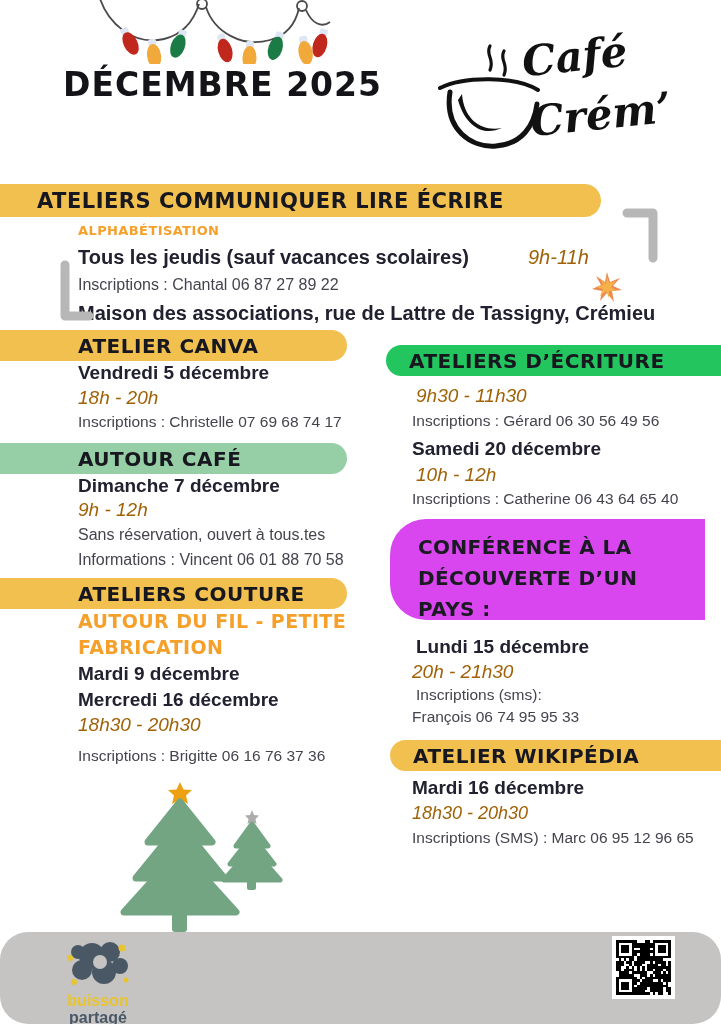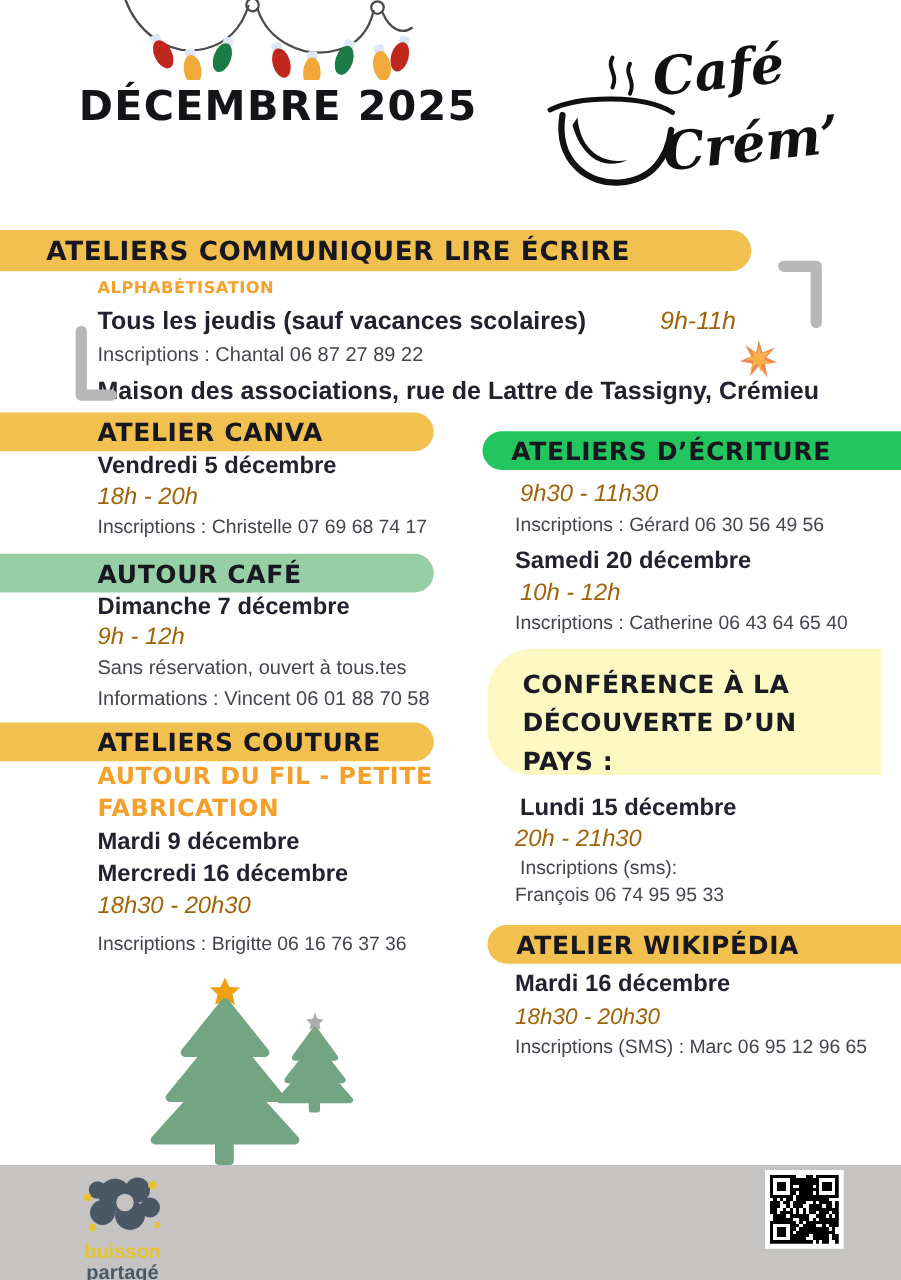--- a/index.html
+++ b/index.html
@@ -13,21 +13,21 @@
   .banner-left{left:0;height:31px;border-radius:0 17px 17px 0;padding-left:78px;font-size:20px;}
   .banner-right{right:0;height:31px;border-radius:17px 0 0 17px;padding-left:23px;font-size:20px;}
   .banner-main{left:0;width:601px;height:33px;border-radius:0 18px 18px 0;padding-left:37px;font-size:21px;}
   .orange-sub{font-family:"DejaVu Sans",sans-serif;font-weight:800;font-size:13px;letter-spacing:.4px;line-height:26px;}
   .date{font-weight:700;font-size:19px;color:#212130;}
   .time{font-weight:400;font-size:19px;color:#a16207;font-style:italic;}
   .small{font-weight:400;font-size:15.5px;color:#44444e;}
   .conf-banner{box-sizing:border-box;padding:13px 10px 0 28px;border-radius:36px 0 0 36px;
                font-family:"DejaVu Sans",sans-serif;font-weight:800;font-size:20px;line-height:31px;
                color:#1a1a22;letter-spacing:.4px;}
-  .footer{left:0;top:932px;width:721px;height:92px;}
+  .footer{left:0;top:932px;width:721px;height:92px;border-radius:28px;}
   .logo-script{font-family:"DejaVu Serif",serif;font-style:italic;font-weight:700;color:#111;
                transform:rotate(-6deg);}
   .buisson-label{font-weight:700;font-size:16px;line-height:17px;text-align:center;}
 </style>
 </head>
 <body>
 
 <div class="page">
 
   <svg class="abs" style="left:90px;top:-2px;" width="242" height="66" viewBox="0 0 242 66">
@@ -160,21 +160,21 @@
 
   <div class="abs banner banner-right" style="top: 324px; left: 386px; background: #22c55e; margin-top: 21px;">
     <span>ATELIERS D’ÉCRITURE</span>
   </div>
   <div class="abs time" style="left:416px;top:385px;">9h30 - 11h30</div>
   <div class="abs small" style="left:412px;top:412px;">Inscriptions : Gérard 06 30 56 49 56</div>
   <div class="abs date" style="left:412px;top:438px;">Samedi 20 décembre</div>
   <div class="abs time" style="left:416px;top:464px;">10h - 12h</div>
   <div class="abs small" style="left:412px;top:490px;">Inscriptions : Catherine 06 43 64 65 40</div>
 
-  <div class="abs conf-banner" style="left: 390px; right: 16px; top: 519px; height: 101px; background: #fef9c3;">
+  <div class="abs conf-banner" style="left: 390px; right: 16px; top: 519px; height: 101px; background: #d946ef;">
     <div>CONFÉRENCE À LA</div>
     <div>DÉCOUVERTE D’UN PAYS :</div>
   </div>
   <div class="abs date" style="left:416px;top:636px;text-align:center;">Lundi 15 décembre</div>
   <div class="abs time" style="left:412px;top:661px;">20h - 21h30</div>
   <div class="abs small" style="left:416px;top:686px;">Inscriptions (sms):</div>
   <div class="abs small" style="left:412px;top:708px;">François 06 74 95 95 33</div>
 
   <div class="abs banner banner-right" style="top: 740px; left: 390px; background: rgb(242, 192, 78);">
     <span>ATELIER WIKIPÉDIA</span>

